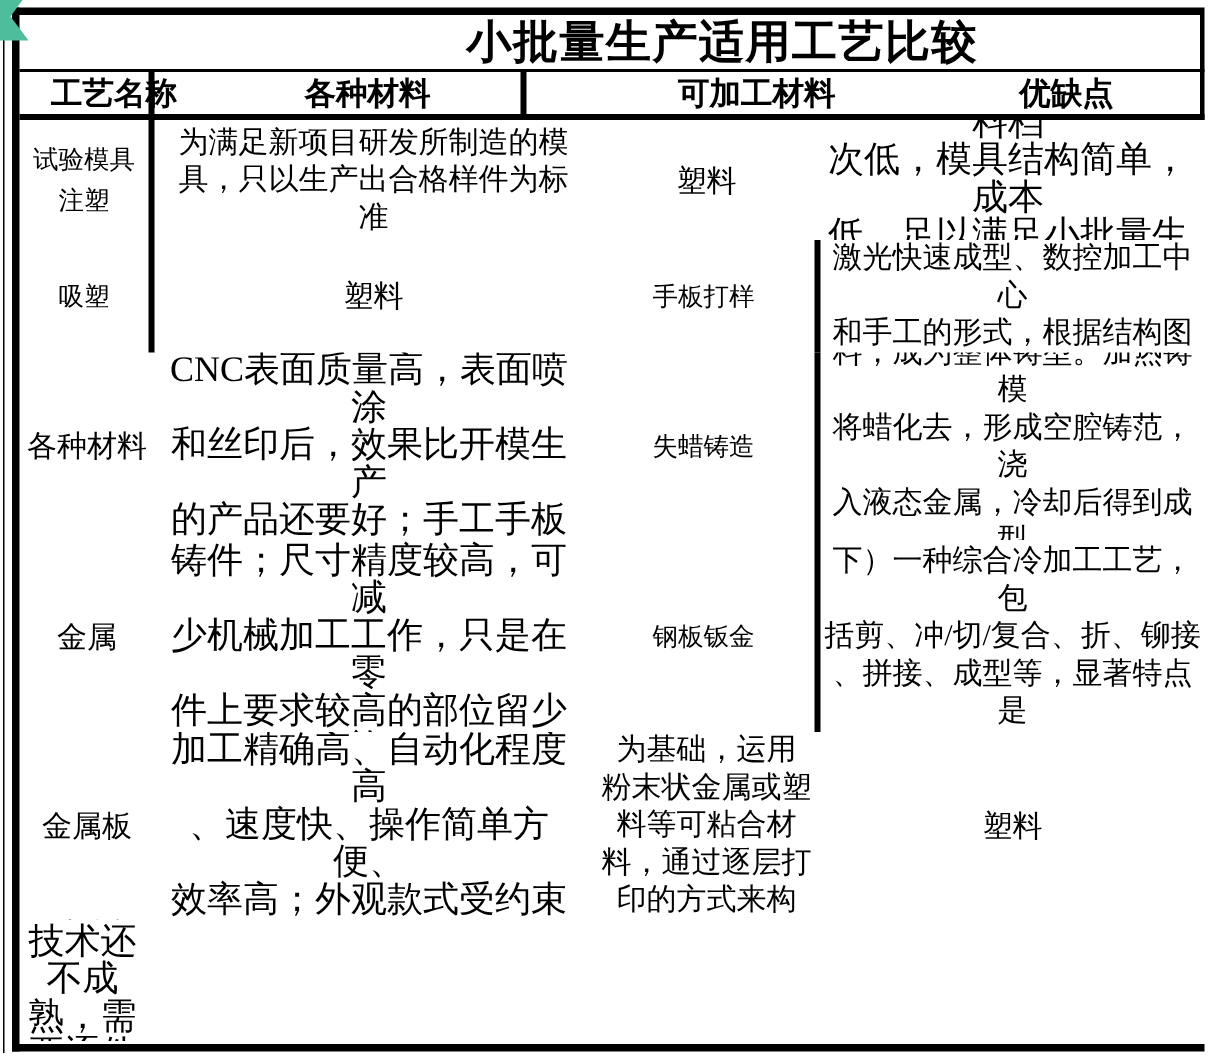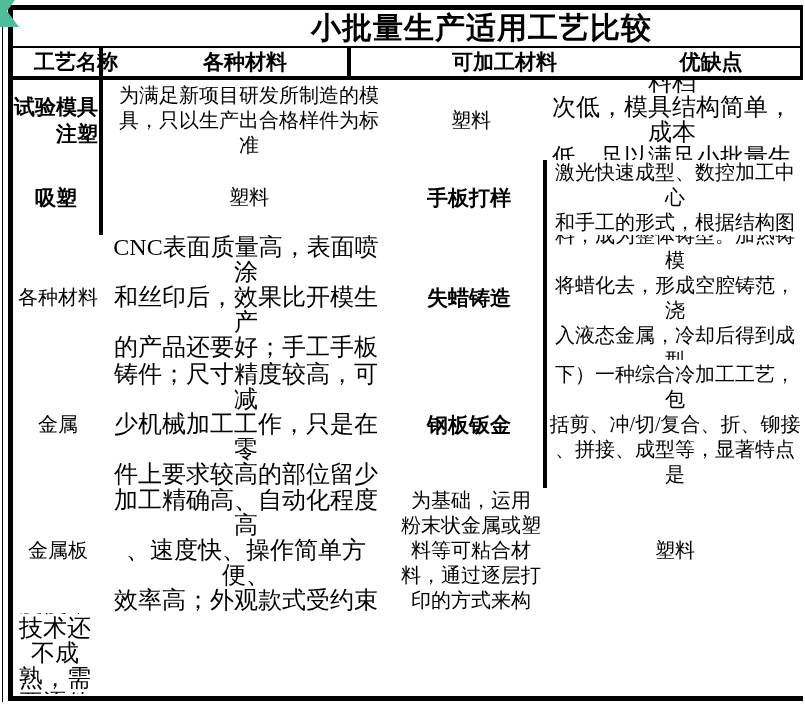--- a/index.html
+++ b/index.html
@@ -31,22 +31,22 @@
   .hc1 { border-right:4px solid #000; }
   .hc2 { border-right:4px solid #000; }
   .hc4 { padding-right:36px; }
 
   .body-grid { flex:1; display:grid;
                grid-template-columns:90px 292px 152px 1fr;
                grid-template-rows:80px 75px 125px 128px 125px 81px; }
   .cell { display:flex; align-items:center; justify-content:center;
           text-align:center; white-space:pre-line; overflow:hidden; }
   .c-name { border-right:4px solid #000;
-            font-family:"Liberation Sans", sans-serif; font-weight:700;
-            font-size:21px; line-height:27px;text-align:right; }
+            font-family:"Liberation Sans", sans-serif; font-weight:400;
+            font-size:17px; line-height:27px; }
   .c-intro { font-size:20px; line-height:25px; padding:12px 2px; }
   .c-mat   { font-size:20px; }
   .c-pros  { font-size:24px; line-height:25px; padding:0 10px 0 4px; }
 </style>
 </head>
 <body>
 
 <div class="page">
 
   <svg class="corner" width="22" height="28" viewBox="0 0 22 28">

